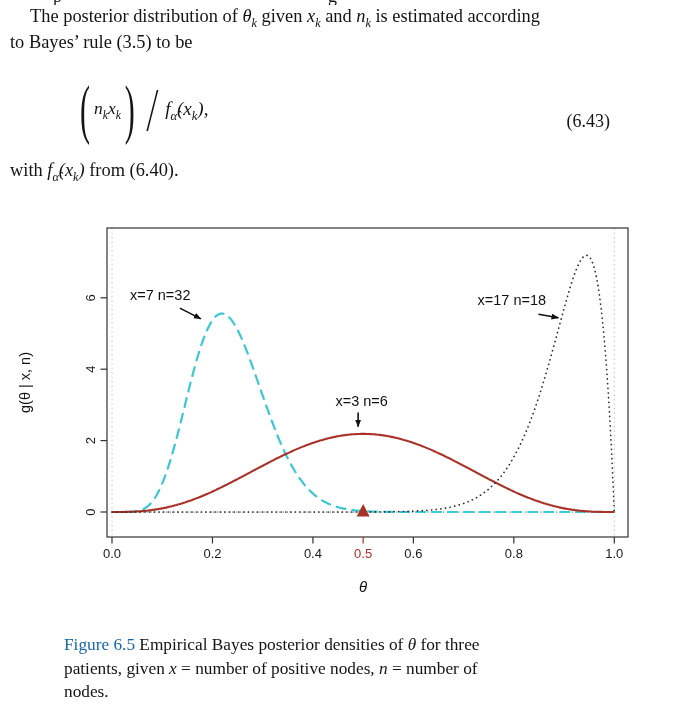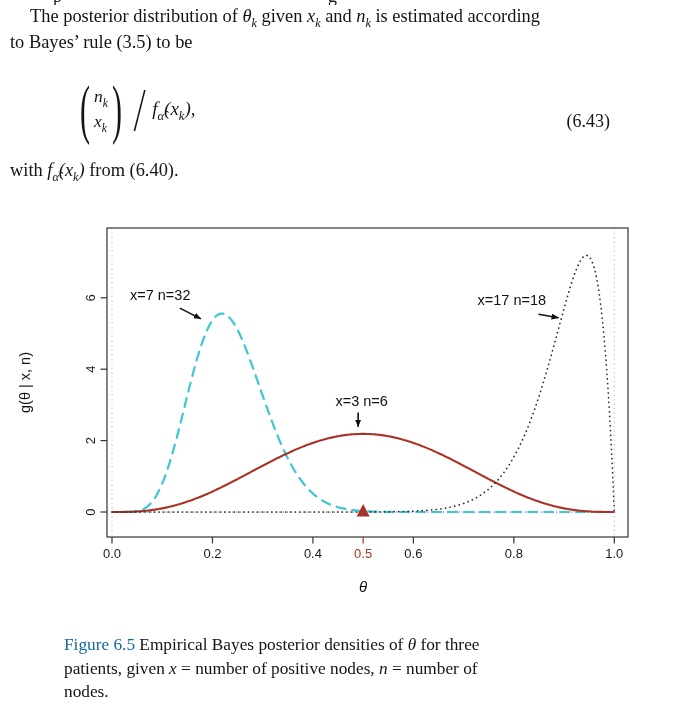--- a/index.html
+++ b/index.html
@@ -19,21 +19,21 @@
   .equation{
     position:absolute;top:64px;left:78px;right:80px;height:90px;
     display:flex;align-items:center;font-size:19px;white-space:nowrap;
   }
   .bigparen{
     display:inline-block;font-size:30px;line-height:1;font-weight:400;
     transform:scaleY(2.2);transform-origin:center;padding:0 1px;
   }
   .binom{display:inline-flex;align-items:center;margin:0 1px;}
   .stack{
-    display:inline-flex;flex-direction:column;align-items:flex-start;
+    display:inline-flex;flex-direction:row;align-items:flex-end;
     font-size:17.5px;line-height:1;row-gap:8px;padding:0 3px;
   }
   .kernel{margin-left:2px;}
   .bigslash{
     display:inline-block;font-size:30px;line-height:1;font-style:italic;
     transform:scaleY(2.05);transform-origin:center;margin:0 9px 0 11px;
   }
   .eqnum{margin-left:auto;font-style:normal;font-size:18px;margin-top:24px;}
   #after-eq{position:absolute;top:160px;left:10px;font-size:18.4px;}
   #figure-wrap{position:absolute;top:215px;left:0;width:690px;height:400px;}

